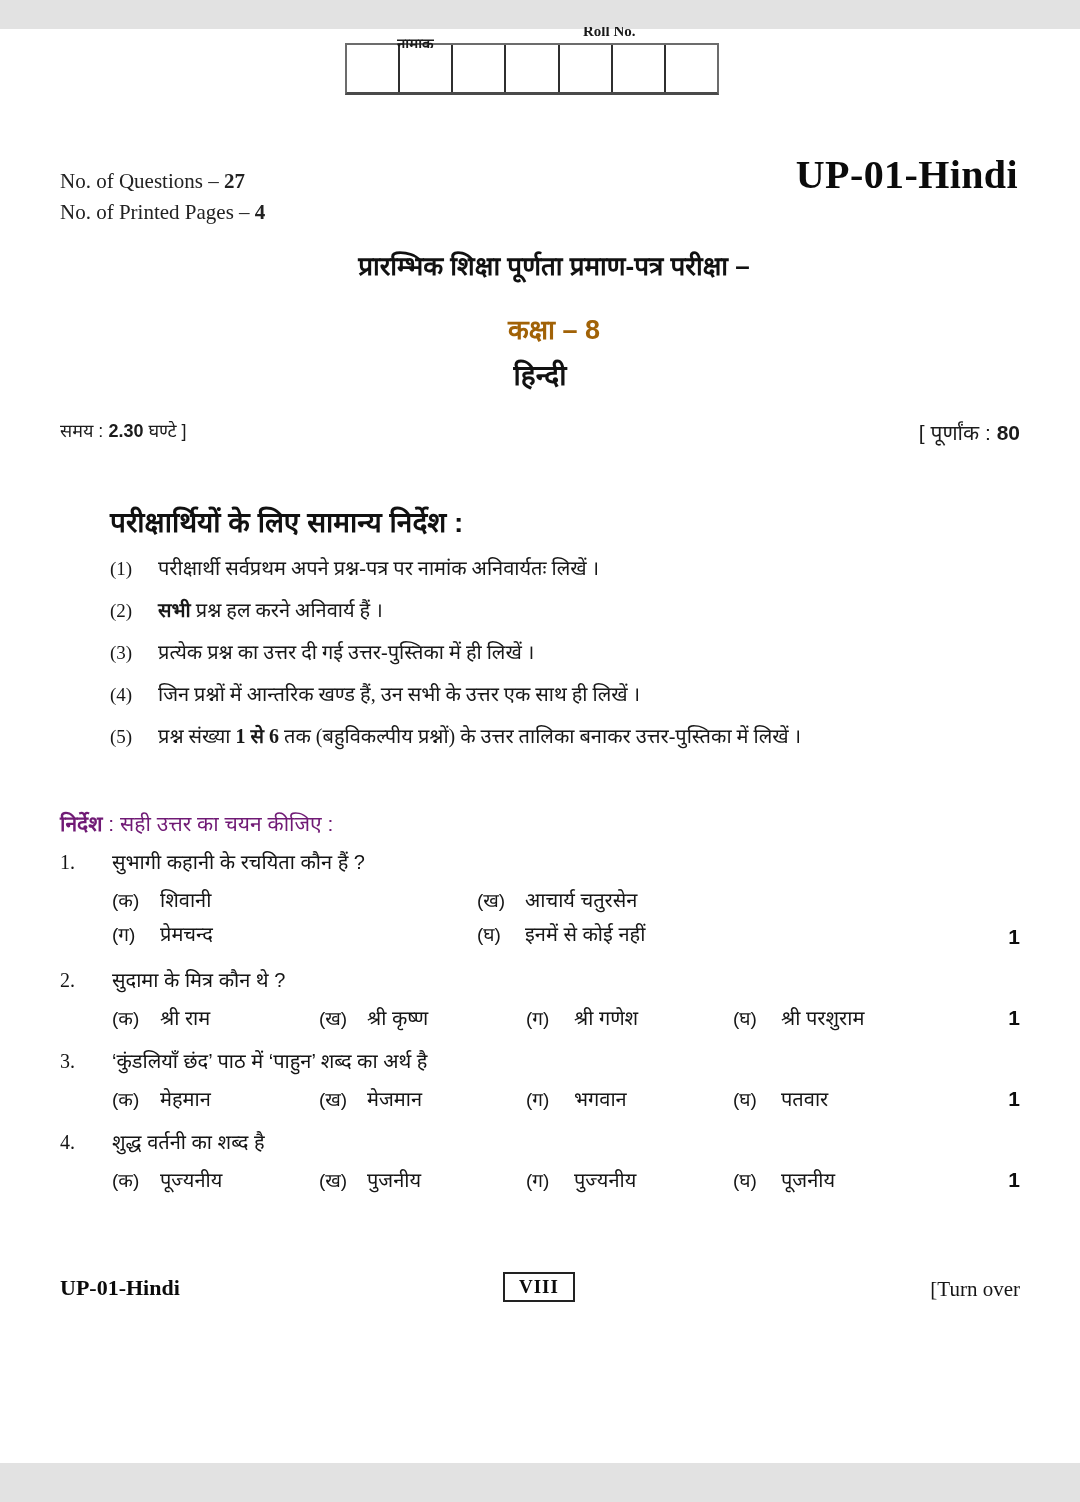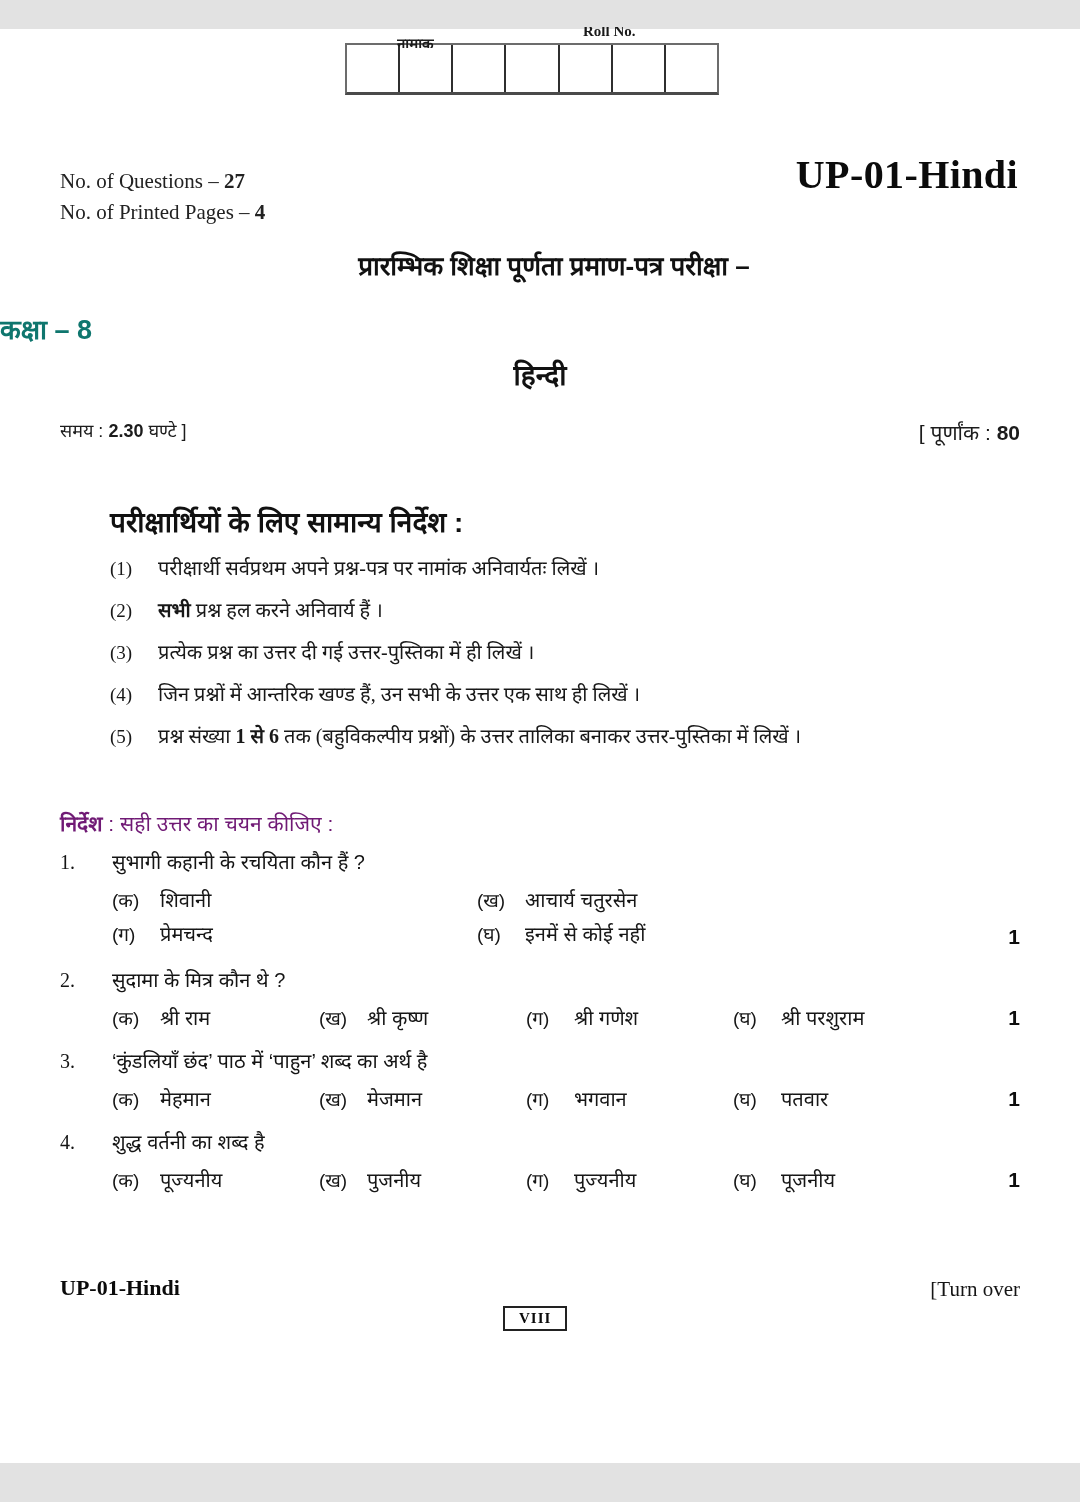--- a/index.html
+++ b/index.html
@@ -107,24 +107,25 @@
     text-align: center;
     font-size: 26px;
     font-weight: bold;
     color: #111;
     padding-left: 28px;
   }
   .title2 {
     position: absolute;
     left: 0; right: 0;
     top: 281px;
-    text-align: left;
+    text-align: center;
     font-size: 27px;
     font-weight: bold;
-    color: #0f766e;
+    color: #a16207;
+    padding-left: 28px;
   }
   .title3 {
     position: absolute;
     left: 0; right: 0;
     top: 326px;
     text-align: center;
     font-size: 28px;
     font-weight: bold;
     color: #111;
   }
@@ -257,25 +258,24 @@
     font-size: 22px;
     font-weight: bold;
     color: #0b0b0b;
   }
   .f-center {
     position: absolute;
     left: 443px;
     top: -3px;
     border: 2px solid #222;
     padding: 2px 14px;
-    font-size: 15px;
+    font-size: 19px;
     font-weight: bold;
     letter-spacing: 1px;
     color: #0b0b0b;
-    margin-top: 34px;
   }
   .f-right {
     position: absolute;
     right: 0; top: 2px;
     font-size: 21px;
     color: #151515;
   }
 </style>
 </head>
 <body>

